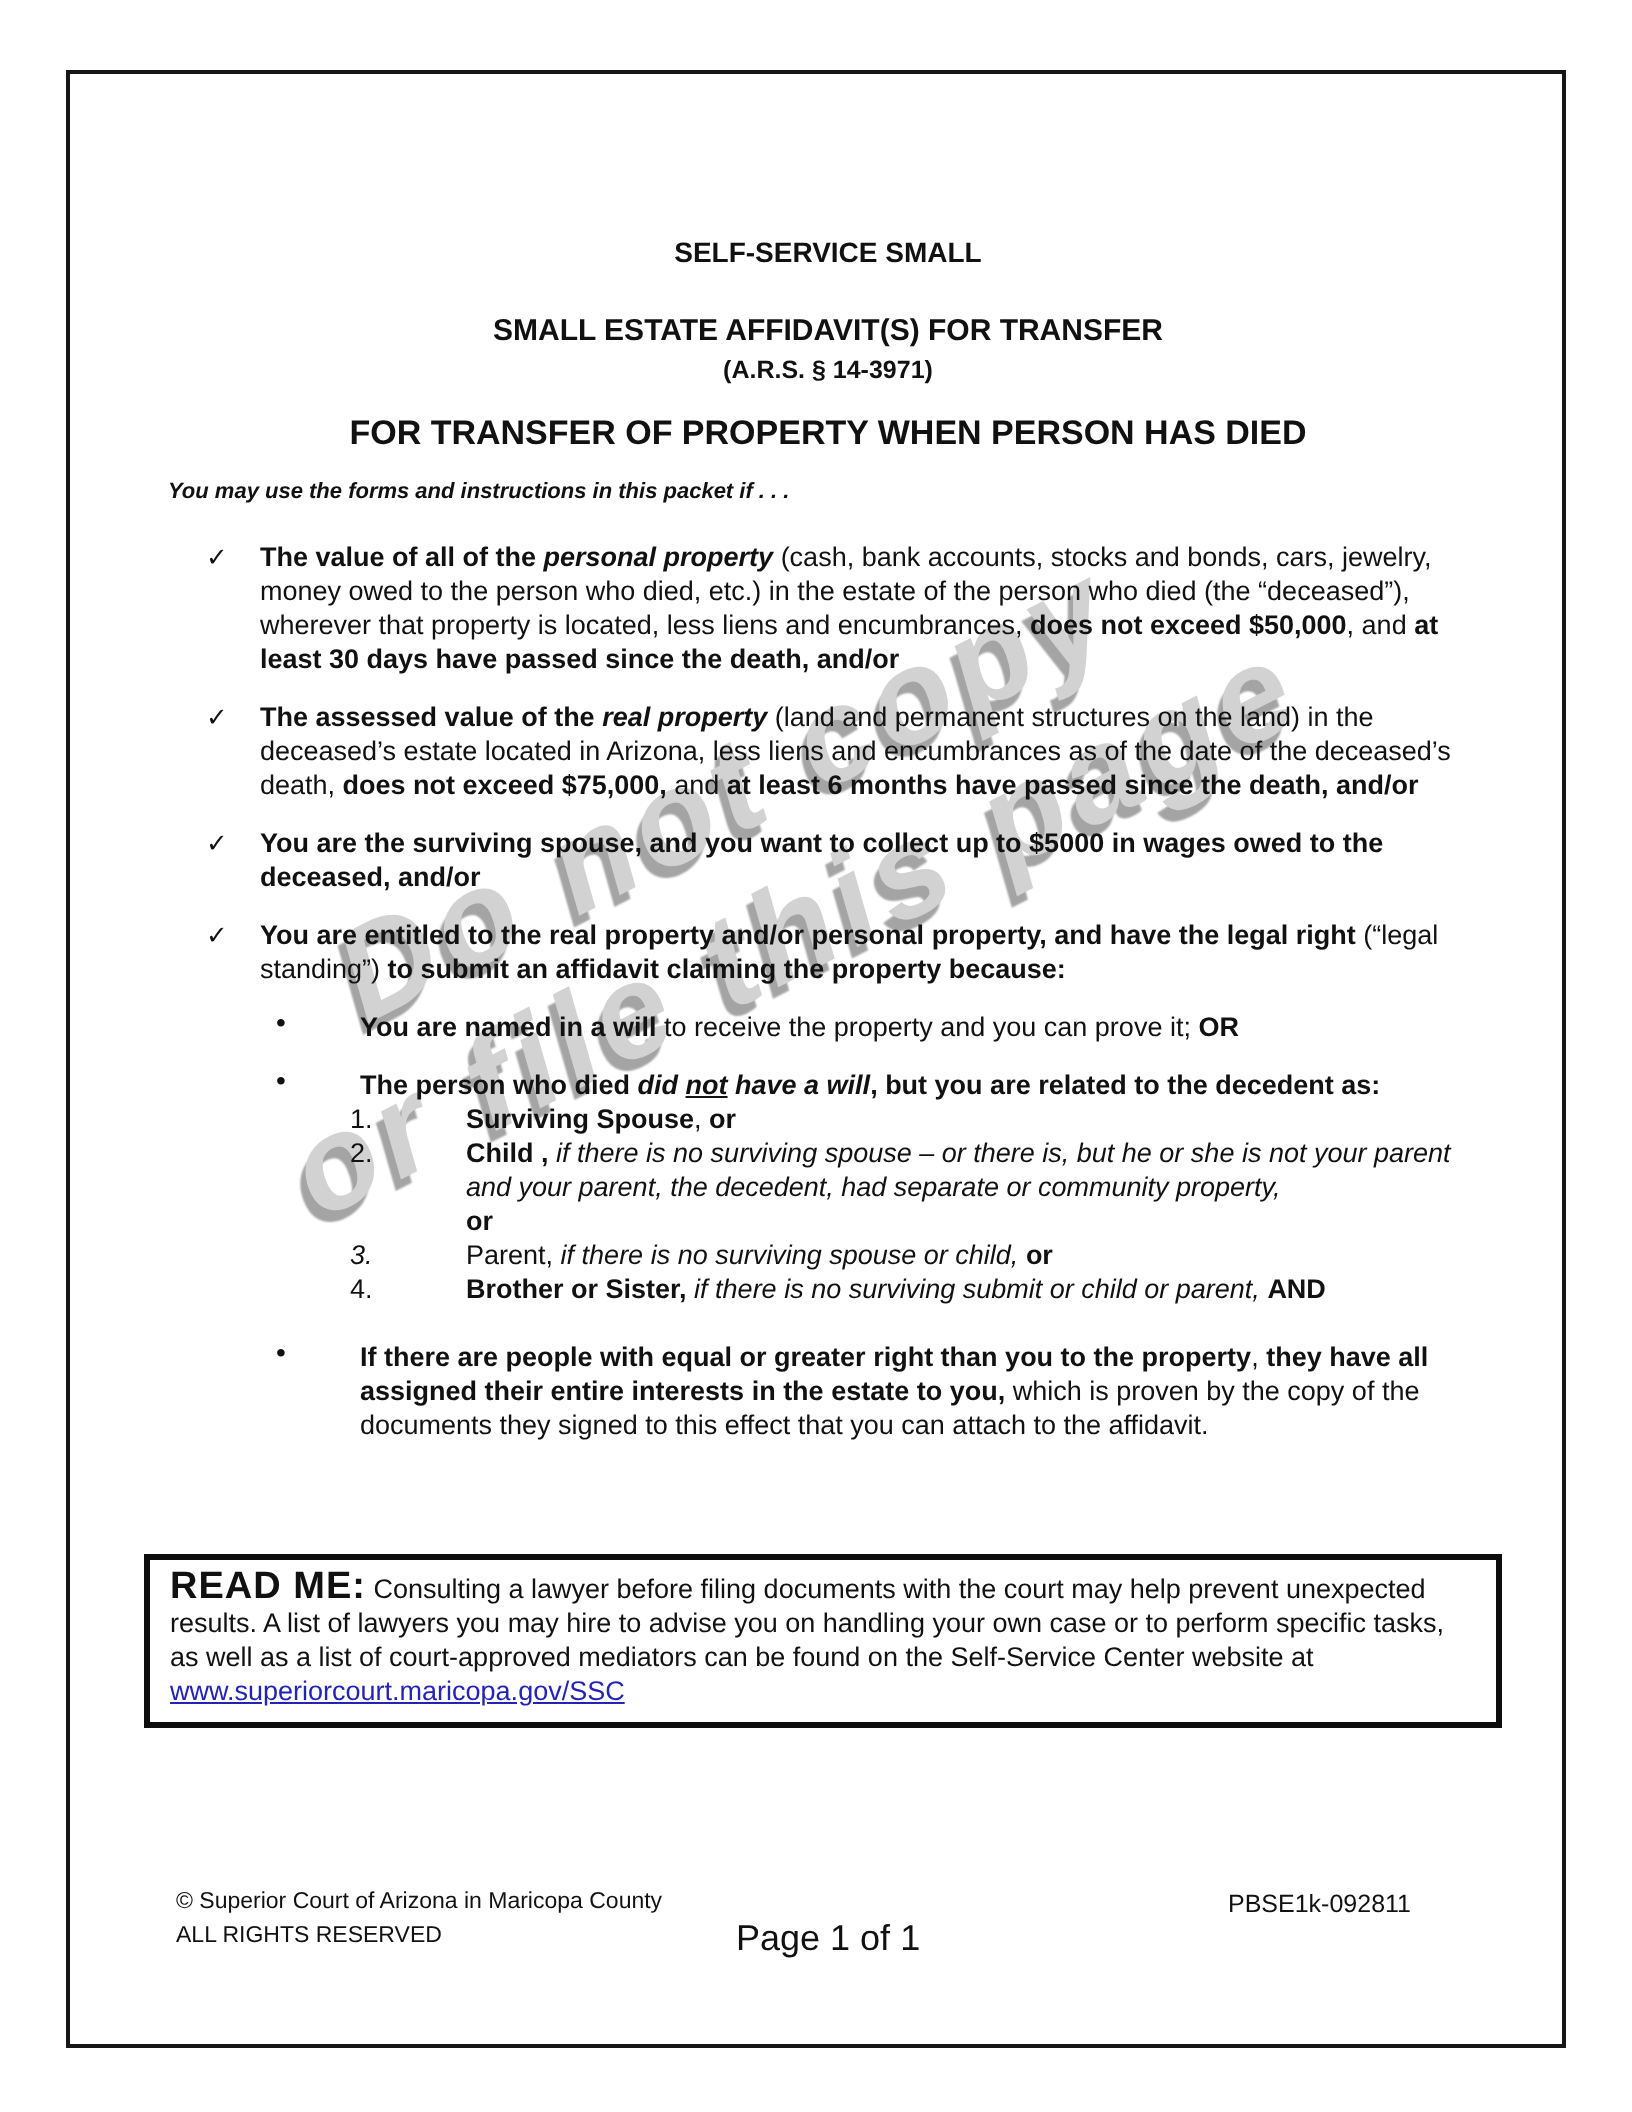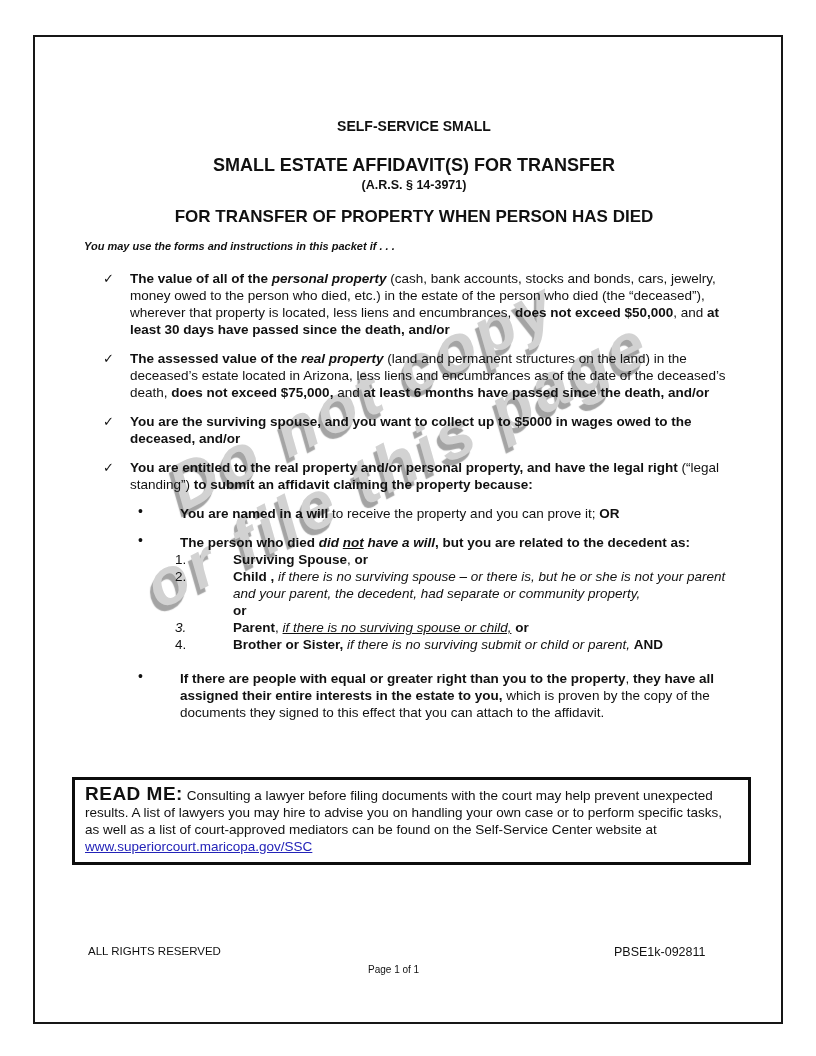--- a/index.html
+++ b/index.html
@@ -16,42 +16,42 @@
     position:absolute;left:380px;top:430px;z-index:0;
     transform:translate(-50%,-50%) rotate(-27deg);
     font-weight:bold;font-style:italic;font-size:66px;line-height:1.17;
     letter-spacing:4px;text-align:center;white-space:nowrap;
   }
   .content{
     position:absolute;left:84px;top:118px;width:660px;z-index:1;
     font-size:13.5px;line-height:17px;
   }
   .hdr{ text-align:center;font-weight:bold;font-size:14px;}
-  .title{ text-align:center;font-weight:bold;font-size:18px;margin-top:22px;}
+  .title{ text-align:center;font-weight:bold;font-size:15px;margin-top:22px;}
   .statute{ text-align:center;font-weight:bold;font-size:12.5px;margin-top:3px;}
   .subtitle{ text-align:center;font-weight:bold;font-size:17px;margin-top:14px;}
   .intro{ font-weight:bold;font-style:italic;font-size:11px;margin-top:12px;line-height:18px;}
   .check-item{ position:relative;padding-left:46px;margin-top:12px;}
   .check-item.first{ margin-top:15px;}
   .check-item .marker{ position:absolute;left:19px;top:0;font-size:13px;}
   .sub-bullet{ position:relative;padding-left:96px;margin-top:12px;}
   .sub-bullet .marker{ position:absolute;left:54px;top:-2px;font-size:14px;}
   .num-item{ position:relative;padding-left:149px;}
   .num-item .num{ position:absolute;left:91px;top:0;}
   .final-bullet{ margin-top:17px;}
   .readme-box{
     position:absolute;left:72px;top:777px;width:679px;z-index:1;
     border:3px solid #0d0d0d;box-sizing:border-box;
     padding:5px 10px 7px 10px;font-size:13.5px;line-height:17px;background:#fff;
   }
   .readme-label{ font-weight:bold;font-size:19px;letter-spacing:0.5px;}
   .link{ color:#2323b8;text-decoration:underline;cursor:pointer;}
   .footer{ position:absolute;z-index:1;font-size:11.5px;line-height:17px;}
   .footer-left{ left:88px;top:943px;}
-  .footer-page{ left:368px;top:961px;font-size:10px;}
+  .footer-page{ left:368px;top:961px;font-size:18px;}
   .footer-code{ left:614px;top:944px;font-size:12.5px;}
 </style>
 </head>
 <body>
 
 <div class="page-border"></div>
 
 <div class="watermark" style="color: rgb(210, 210, 210); text-shadow: rgb(164, 164, 164) -5px 4px 1px;">
   <div>Do not copy</div>
   <div>or file this page</div>
@@ -99,37 +99,38 @@
       <div class="num-item">
         <span class="num" style="font-style: normal;">1.</span>
         <span><span style="font-weight: bold;">Surviving Spouse</span><span>, </span><span style="font-weight: bold;">or</span></span>
       </div>
       <div class="num-item">
         <span class="num" style="font-style: normal;">2.</span>
         <span><span style="font-weight: bold;">Child ,</span><span> </span><span style="font-style: italic;">if there is no surviving spouse – or there is, but he or she is not your parent and your parent, the decedent, had separate or community property,</span><br><span style="font-weight: bold;">or</span></span>
       </div>
       <div class="num-item">
         <span class="num" style="font-style: italic;">3.</span>
-        <span><span style="font-weight: bold;">Parent</span><span>, </span><span style="font-style: italic; text-decoration: underline;">if there is no surviving spouse or child,</span><span> </span><span style="font-weight: bold;">or</span></span>
+        <span><span style="font-weight: normal;">Parent</span><span>, </span><span style="font-style: italic;">if there is no surviving spouse or child,</span><span> </span><span style="font-weight: bold;">or</span></span>
       </div>
       <div class="num-item">
         <span class="num" style="font-style: normal;">4.</span>
         <span><span style="font-weight: bold;">Brother or Sister,</span><span> </span><span style="font-style: italic;">if there is no surviving submit or child or parent,</span><span> </span><span style="font-weight: bold;">AND</span></span>
       </div>
     </div>
 
     <div class="sub-bullet final-bullet">
       <span class="marker">•</span>
       <span><span style="font-weight: bold;">If there are people with equal or greater right than you to the property</span><span>, </span><span style="font-weight: bold;">they have all assigned their entire interests in the estate to you,</span><span> which is proven by the copy of the documents they signed to this effect that you can attach to the affidavit.</span></span>
     </div>
   </div>
 
 </div>
 
 <div class="readme-box">
   <span class="readme-label">READ ME:</span><span><span> Consulting a lawyer before filing documents with the court may help prevent unexpected results.  A list of lawyers you may hire to advise you on handling your own case or to perform specific tasks, as well as a list of court-approved mediators can be found on the Self-Service Center website at </span><span class="link">www.superiorcourt.maricopa.gov/SSC</span></span>
 </div>
 
 <div class="footer footer-left">
+  <div>© Superior Court of Arizona in Maricopa County</div>
   <div>ALL RIGHTS RESERVED</div>
 </div>
 <div class="footer footer-page">Page 1 of 1</div>
 <div class="footer footer-code">PBSE1k-092811</div>
 
 </body></html>

